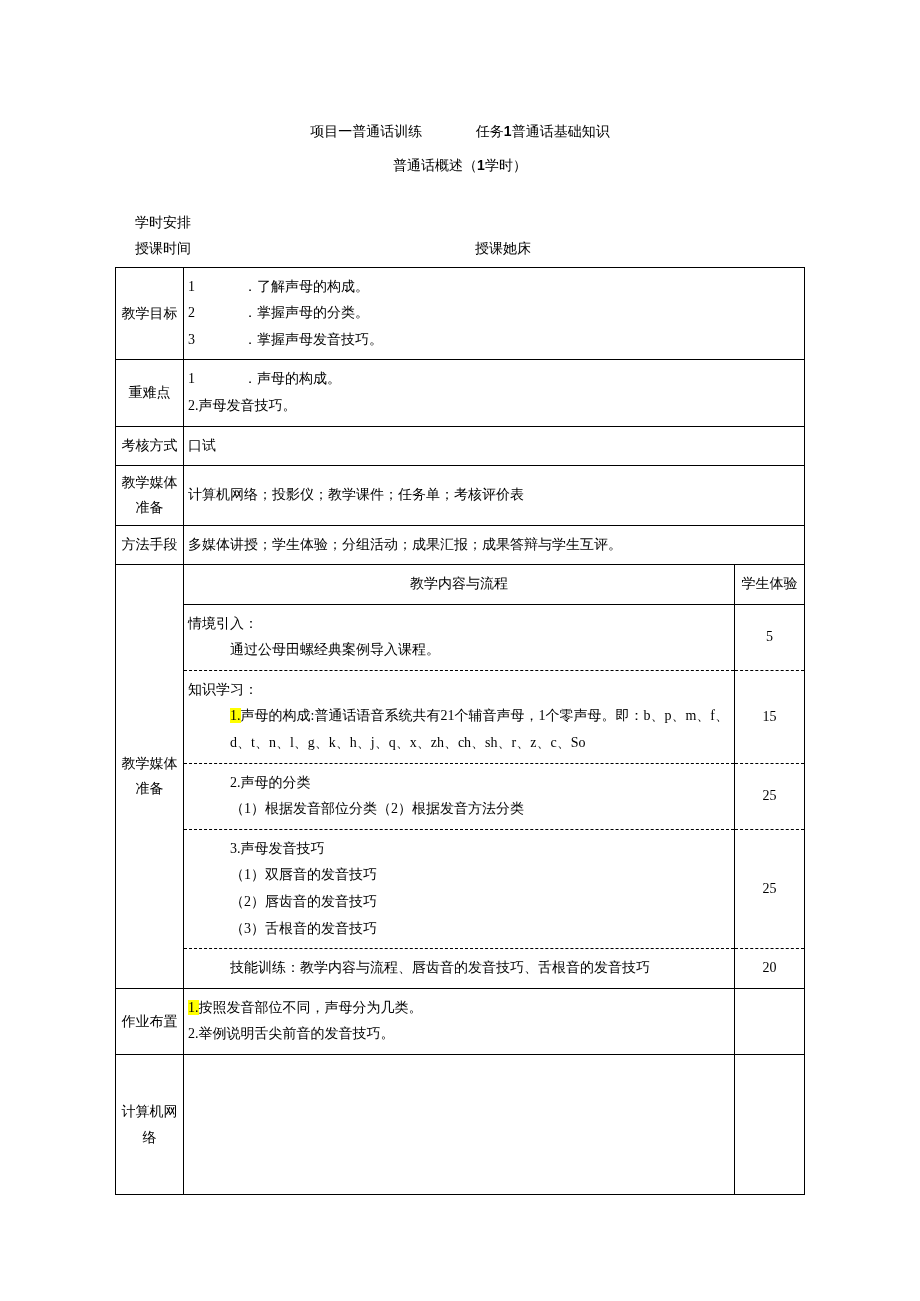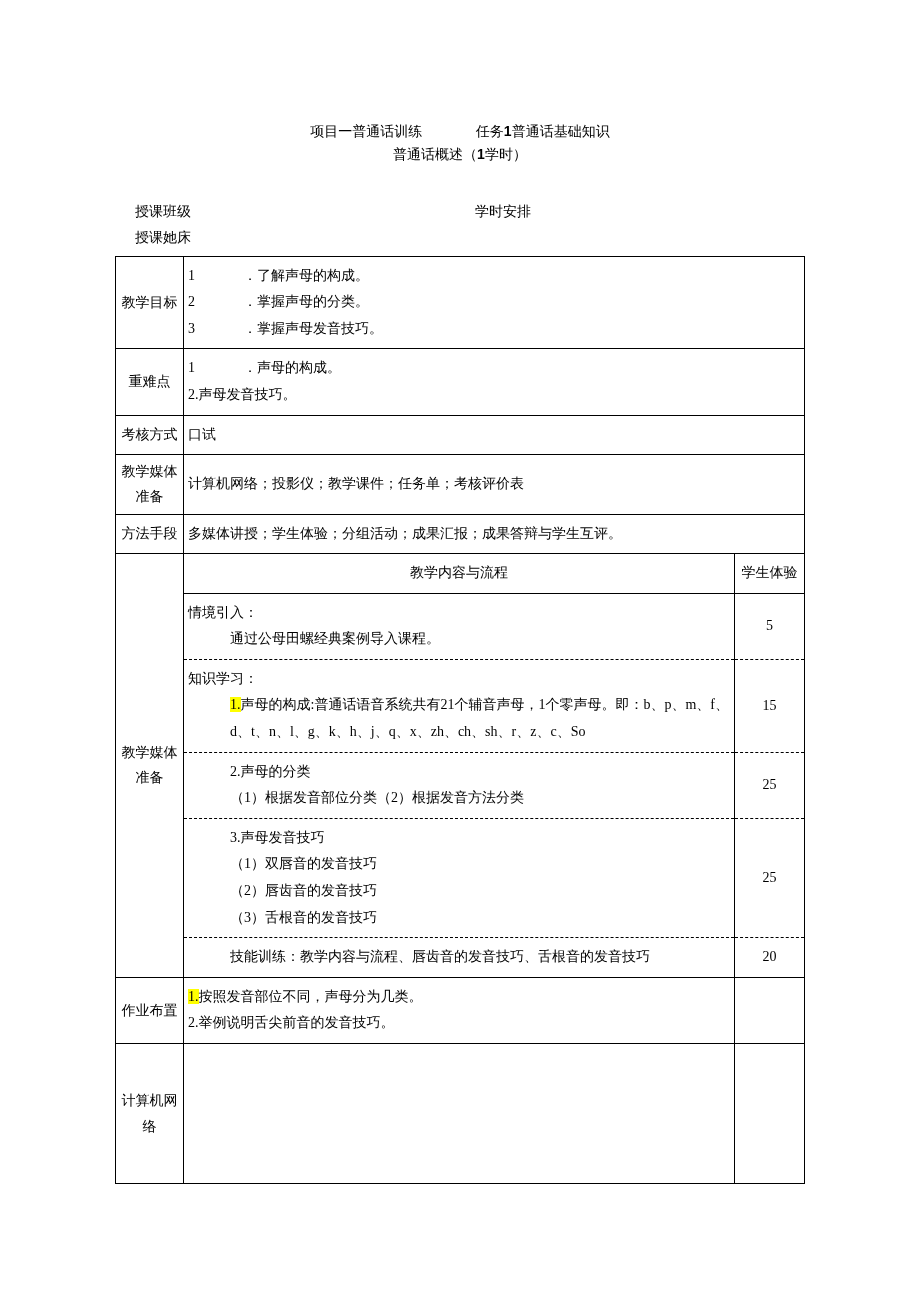--- a/index.html
+++ b/index.html
@@ -11,21 +11,21 @@
       font-family: "SimSun", "宋体", serif;
       font-size: 14px;
       background: #fff;
       padding: 120px 115px 60px 115px;
       width: 920px;
       color: #000;
       line-height: 1.6;
     }
     .title-line {
       text-align: center;
-      margin-bottom: 0;
+      margin-bottom: 11px;
     }
     .title-main {
       display: inline-block;
       margin-right: 50px;
     }
     .subtitle {
       text-align: center;
       margin-bottom: 34px;
     }
     .bold-num {
@@ -99,24 +99,24 @@
 <div class="title-line">
   <span class="title-main">项目一普通话训练</span>
   <span>任务</span><span class="bold-num">1</span><span>普通话基础知识</span>
 </div>
 
 <div class="subtitle">
   <span>普通话概述（</span><span class="bold-num">1</span><span>学时）</span>
 </div>
 
 <div class="header-row">
-  <span class="header-label">授课班级</span>
   <span>学时安排</span>
 </div>
 <div class="header-row">
+  <span class="header-label">授课时间</span>
   <span>授课她床</span>
 </div>
 
 <table>
   <tbody>
       <tr>
     <td class="col-label">教学目标</td>
     <td class="content-cell" colspan="2">
       <div class="goal-line">
             <span class="num-indent">1</span>

